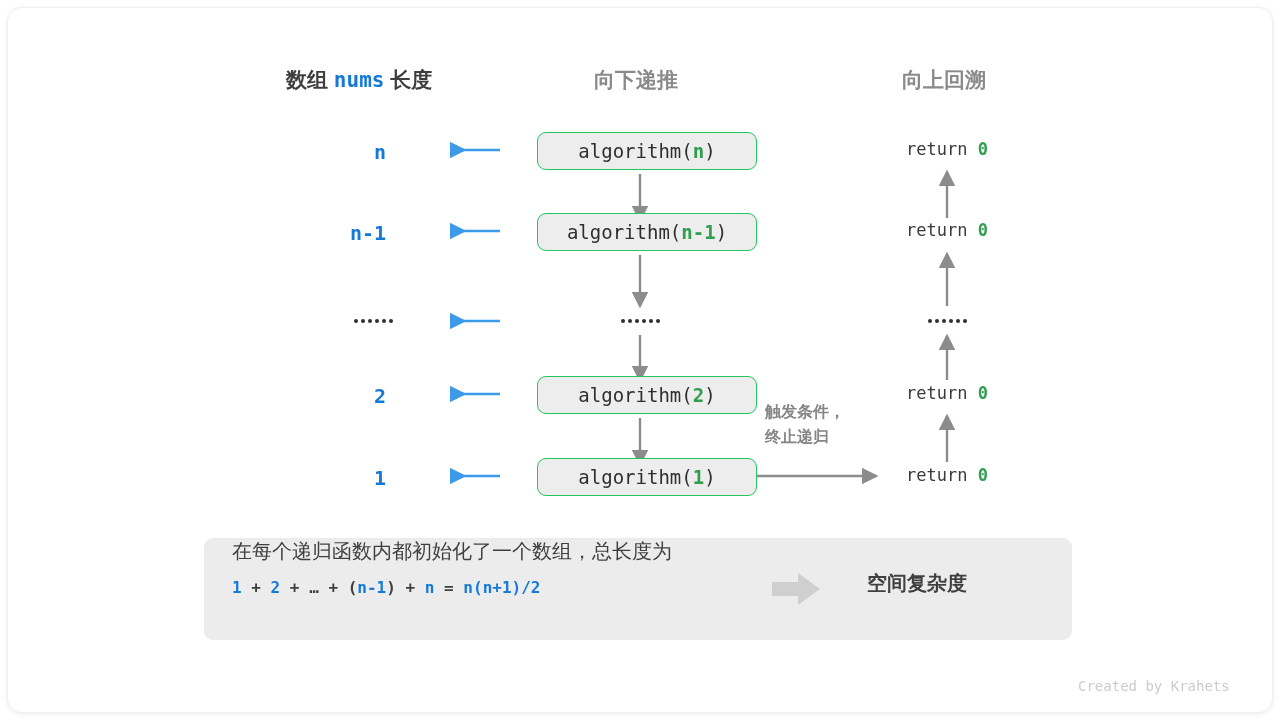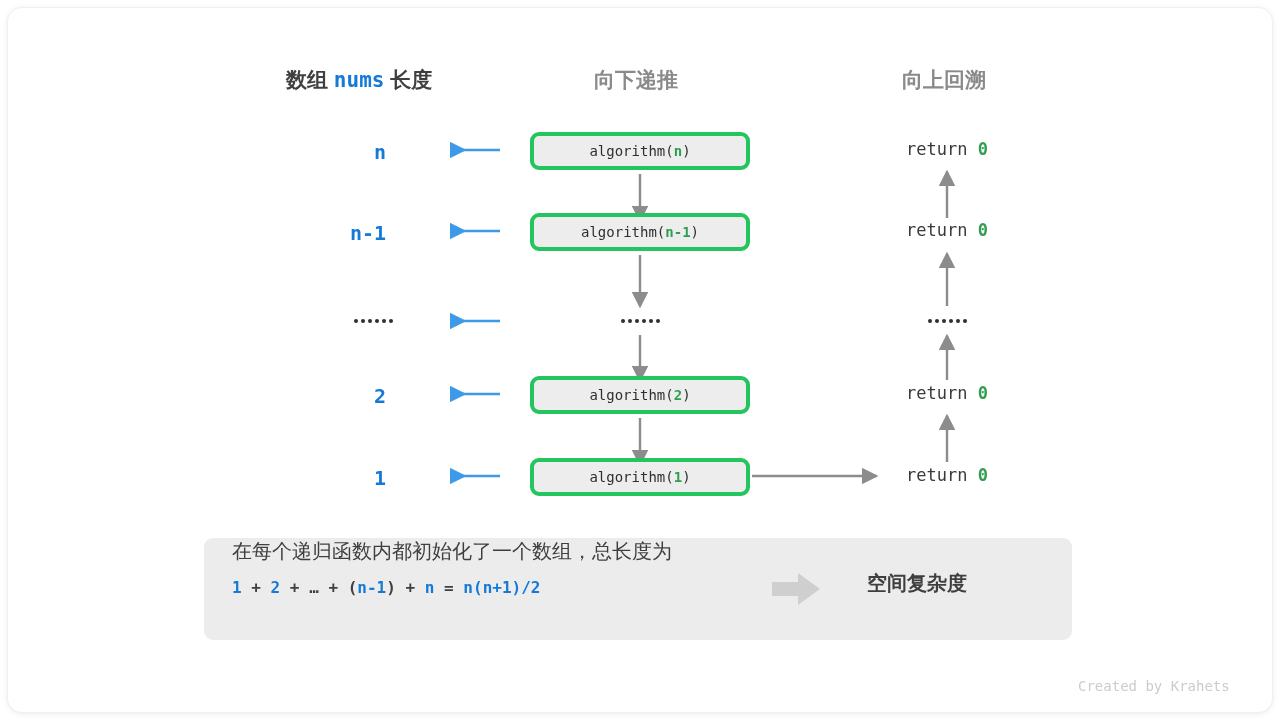--- a/index.html
+++ b/index.html
@@ -43,29 +43,30 @@
     font-weight: bold;
     color: #1479d7;
     text-align: right;
     white-space: nowrap;
   }
 
   
   .callbox {
     box-sizing: border-box;
     background: #ededed;
-    border: 4px solid #22c55e;
+    border: 1px solid #22c55e;
     border-radius: 9px;
     display: flex;
     align-items: center;
     justify-content: center;
     font-family: "DejaVu Sans Mono", "Liberation Mono", monospace;
-    font-size: 14px;
+    font-size: 19px;
     color: #2f2f2f;
     white-space: nowrap;
+    margin-left: 7px;
   }
   .callbox .arg { color: #2f9e4f; font-weight: bold; }
 
   
   .ret {
     font-family: "DejaVu Sans Mono", "Liberation Mono", monospace;
     font-size: 17px;
     color: #3a3a3a;
     white-space: nowrap;
     text-align: center;
@@ -276,20 +277,24 @@
     <span>(</span>
     <span class="arg">1</span>
     <span>)</span>
   </div>
 
   <div class="abs ret" style="left:854px; top:457px; width:170px;">
     <span>return</span>
     <span class="zero">0</span>
   </div>
 
+  <div class="abs note" style="left:757px; top:392px;">
+    <div>触发条件，</div>
+    <div>终止递归</div>
+  </div>
 
   <div id="summary" class="abs" style="left:196px; top:530px; width:868px; height:102px;">
 
     <div class="sum-left">
       <div class="sum-line1">在每个递归函数内都初始化了一个数组，总长度为</div>
       <div class="sum-formula">
         <span class="b">1</span>
         <span class="op">+</span>
         <span class="b">2</span>
         <span class="op">+</span>

